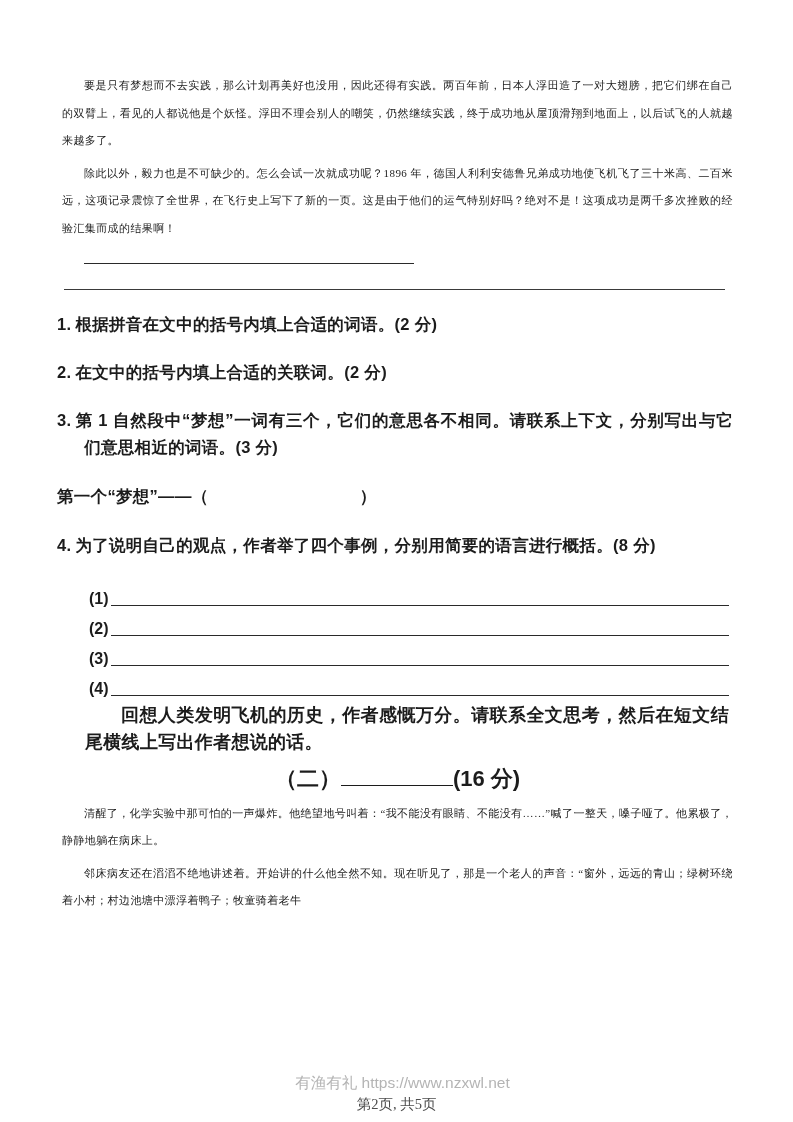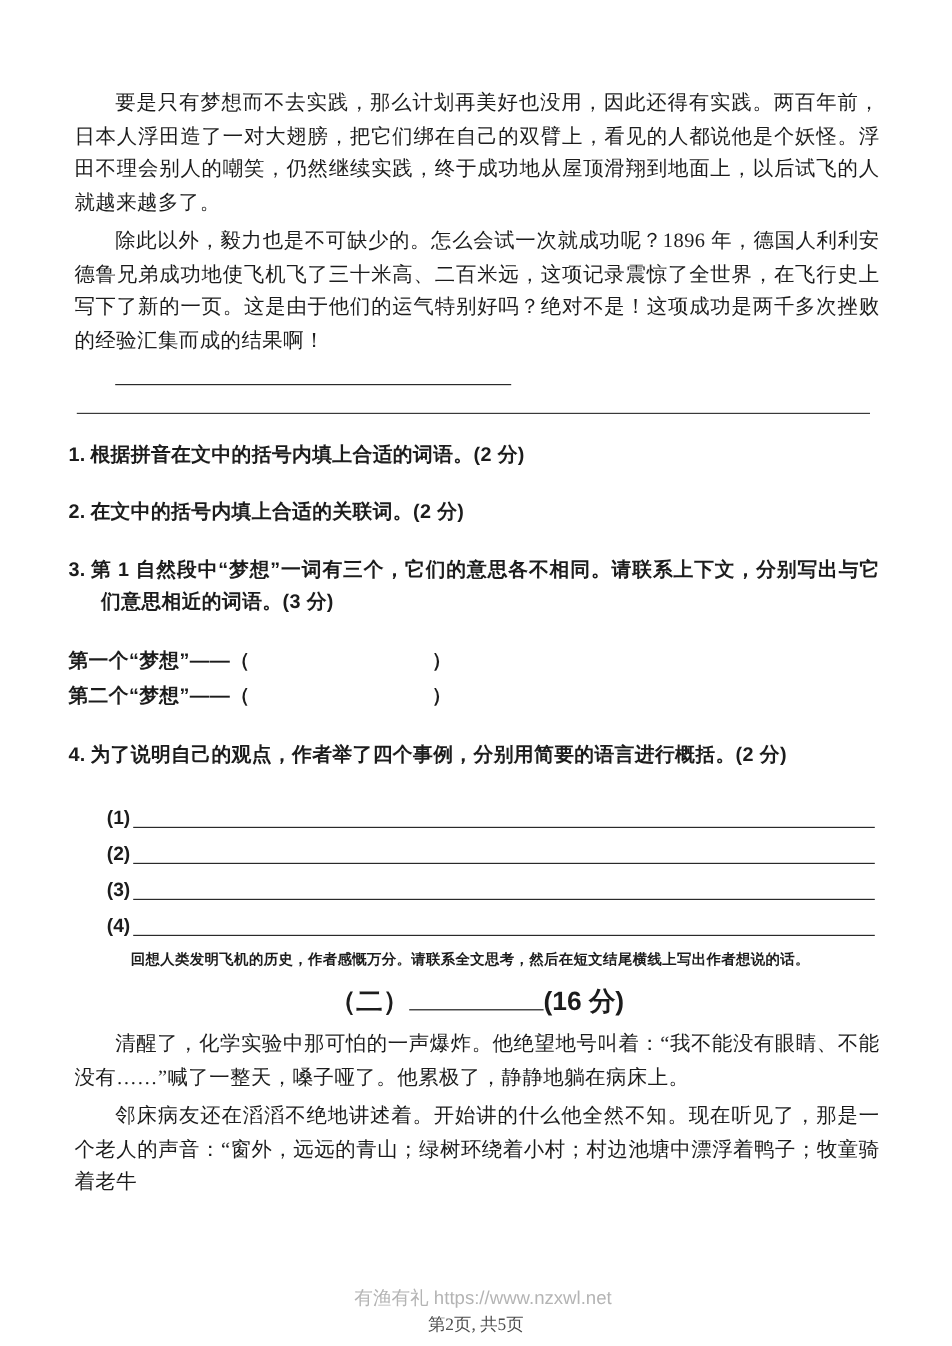--- a/index.html
+++ b/index.html
@@ -13,21 +13,21 @@
     position: relative;
     font-family: "Liberation Serif", "DejaVu Serif", serif;
     color: #1c1c1c;
     overflow: hidden;
   }
   .sheet {
     padding: 72px 60px 0 62px;
   }
   
   .para {
-    font-size: 17px;
+    font-size: 11px;
     line-height: 27.5px;
     text-align: justify;
     text-indent: 2em;
     letter-spacing: 0.4px;
     margin: 0 0 5px 0;
   }
   .para-last {
     margin-bottom: 0;
   }
   .inline-blank {
@@ -80,21 +80,21 @@
     line-height: 22px;
   }
   .ans-rule {
     flex: 1 1 auto;
     border-bottom: 1.5px solid #2a2a2a;
     height: 1px;
     margin-bottom: 4px;
   }
   .q-body {
     font-family: "Liberation Sans", "DejaVu Sans", sans-serif;
-    font-size: 12px;
+    font-size: 18px;
     line-height: 27.5px;
     font-weight: bold;
     text-align: justify;
     text-indent: 2em;
     margin: 2px 4px 2px 28px;
     letter-spacing: 0.3px;
   }
   
   .section-header {
     text-align: center;
@@ -148,23 +148,22 @@
 
   <div class="questions">
 
     <p class="q-line"><span class="q-num">1.</span><span>根据拼音在文中的括号内填上合适的词语。(2 分)</span></p>
 
     <p class="q-line"><span class="q-num">2.</span><span>在文中的括号内填上合适的关联词。(2 分)</span></p>
 
     <p class="q-line"><span class="q-num">3.</span><span>第 1 自然段中“梦想”一词有三个，它们的意思各不相同。请联系上下文，分别写出与它们意思相近的词语。(3 分)</span></p>
 
     <div class="sub-item">第一个“梦想”——（　　　　　　　　　）</div>
-    <div class="sub-item">第二个“梦想”——（　　　　　　　　　）</div>
 
-    <p class="q-line"><span class="q-num">4.</span><span>为了说明自己的观点，作者举了四个事例，分别用简要的语言进行概括。(2 分)</span></p>
+    <p class="q-line"><span class="q-num">4.</span><span>为了说明自己的观点，作者举了四个事例，分别用简要的语言进行概括。(8 分)</span></p>
 
     <div class="ans-line">
       <span class="ans-label">(1)</span>
       <span class="ans-rule"></span>
     </div>
     <div class="ans-line">
       <span class="ans-label">(2)</span>
       <span class="ans-rule"></span>
     </div>
     <div class="ans-line">

